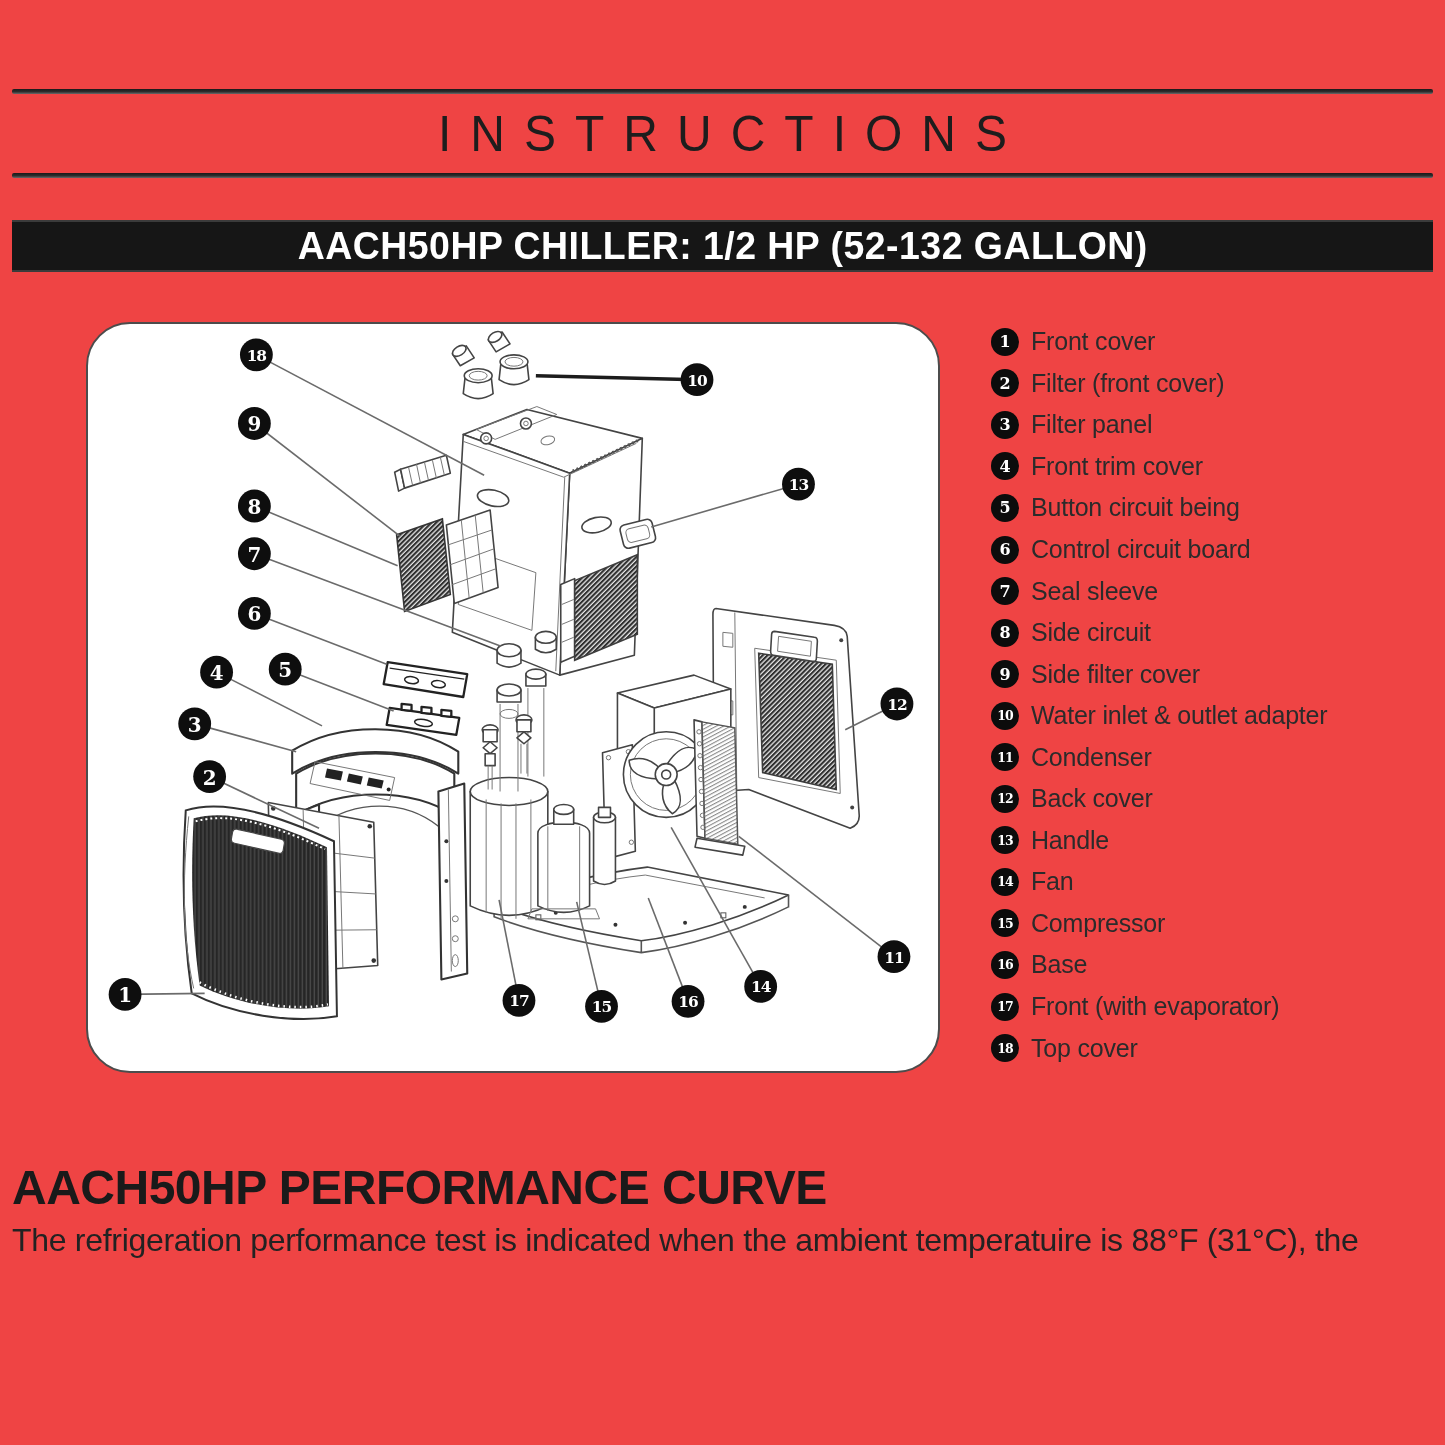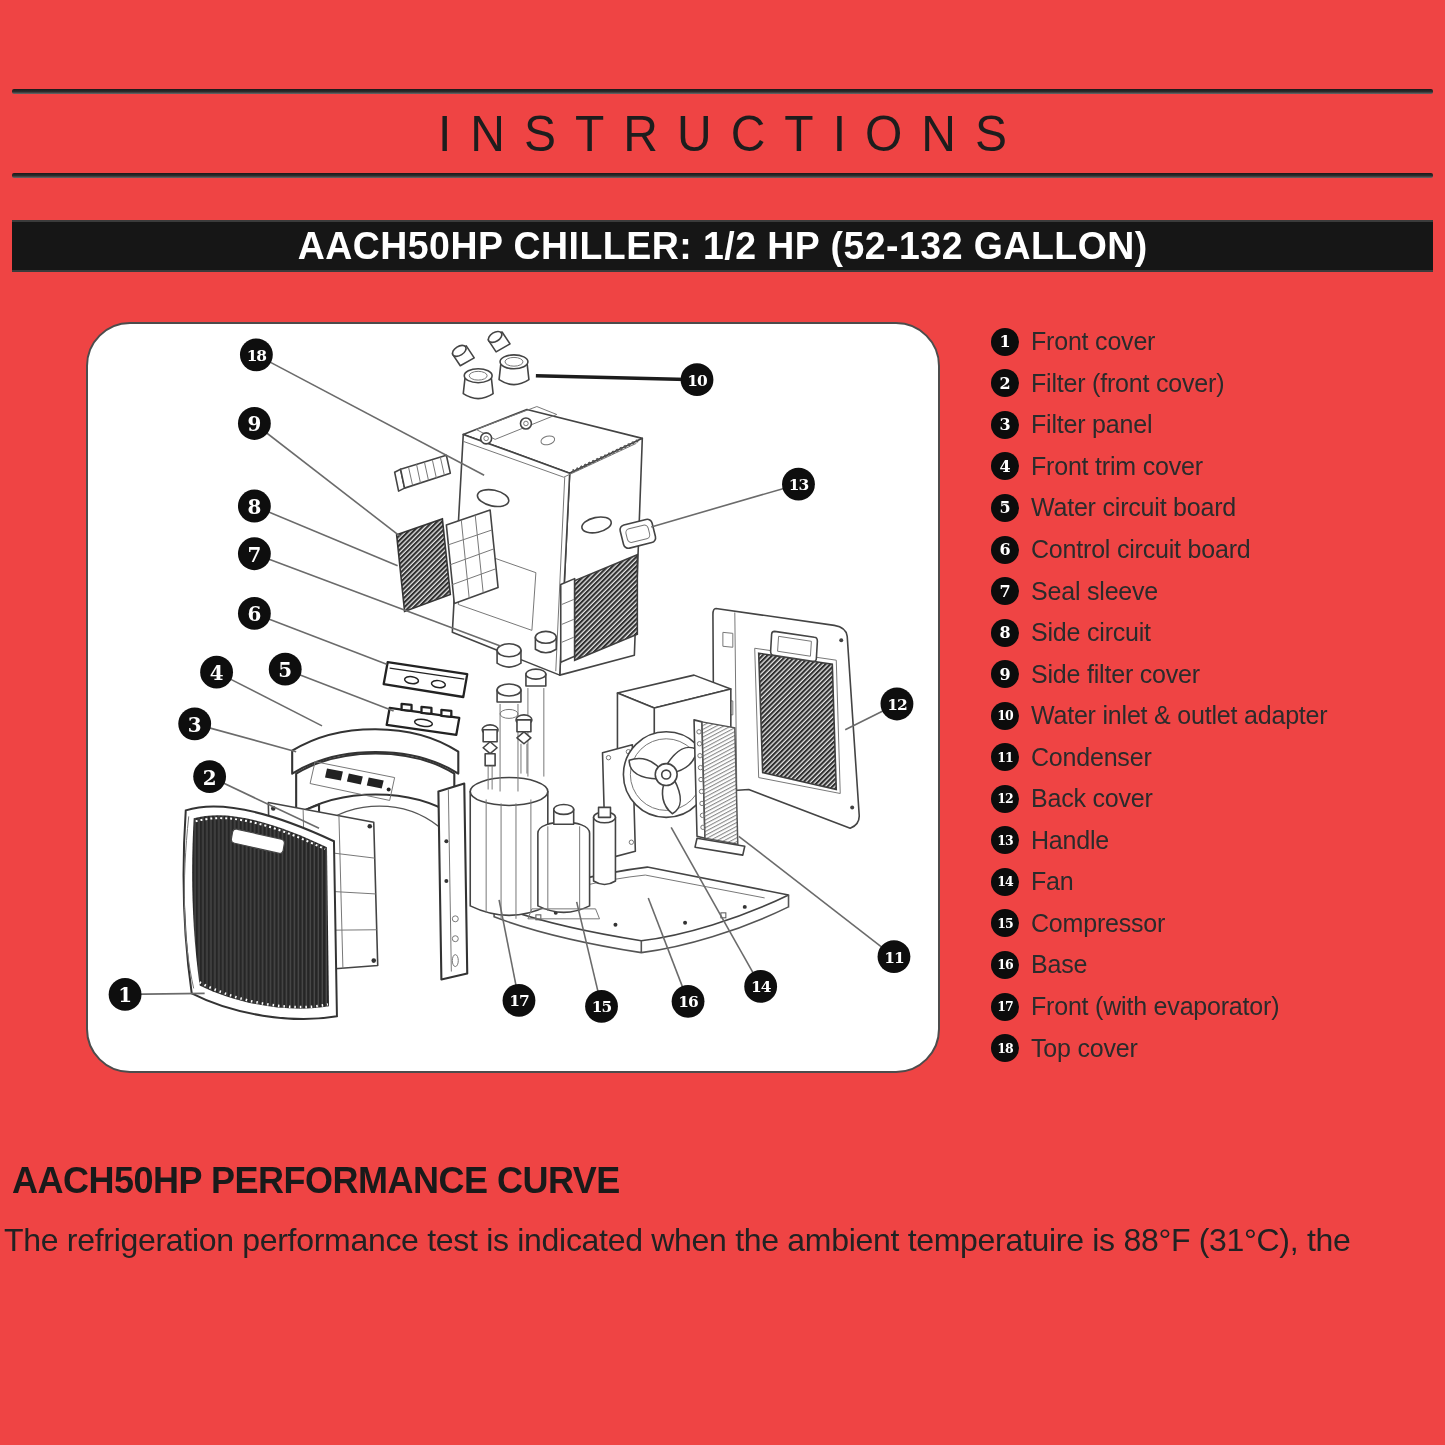--- a/index.html
+++ b/index.html
@@ -26,23 +26,23 @@
           border:2.5px solid #4c4c4c; border-radius:44px; background:#fff; }
   .diagram-box svg { position:absolute; left:0; top:0; width:100%; height:100%; }
 
   .legend { position:absolute; left:991px; top:321px; width:450px; }
   .legend-row { display:flex; align-items:center; height:41.55px; gap:12px; }
   .legend-num { flex:0 0 28px; width:28px; height:28px; border-radius:50%; background:#0c0c0c;
           color:#fff; font-family:"DejaVu Serif",serif; font-weight:bold;
           display:flex; align-items:center; justify-content:center; }
   .legend-label { font-size:25px; color:#2b2b2b; white-space:nowrap; letter-spacing:-0.2px; }
 
-  .perf-heading { position:absolute; left:12px; top:1160px; font-size:36px; font-weight:bold;
+  .perf-heading { position:absolute; left:12px; top:1160px; font-size:48px; font-weight:bold;
           color:#1a1a1a; letter-spacing:-0.5px; white-space:nowrap; }
-  .perf-body { position:absolute; left:4px; top:1214px; width:1425px; }
+  .perf-body { position:absolute; left:12px; top:1214px; width:1425px; }
   .perf-line { font-size:32px; color:#222; line-height:53.5px; white-space:nowrap; letter-spacing:-0.3px; }
 
   svg .ol { fill:#ffffff; stroke:#444; stroke-width:1.6; stroke-linejoin:round; }
   svg .thin { fill:none; stroke:#777; stroke-width:1; }
   svg .bold2 { fill:#ffffff; stroke:#222; stroke-width:2.3; stroke-linejoin:round; }
   svg .arch { fill:#ffffff; stroke:#333; stroke-width:2.1; stroke-linejoin:round; }
 </style>
 </head>
 <body>
 
@@ -381,21 +381,21 @@
       <div class="legend-row">
         <span class="legend-num" style="font-size: 16px;">3</span>
         <span class="legend-label">Filter panel</span>
       </div>
       <div class="legend-row">
         <span class="legend-num" style="font-size: 16px;">4</span>
         <span class="legend-label">Front trim cover</span>
       </div>
       <div class="legend-row">
         <span class="legend-num" style="font-size: 16px;">5</span>
-        <span class="legend-label">Water circuit board</span>
+        <span class="legend-label">Button circuit being</span>
       </div>
       <div class="legend-row">
         <span class="legend-num" style="font-size: 16px;">6</span>
         <span class="legend-label">Control circuit board</span>
       </div>
       <div class="legend-row">
         <span class="legend-num" style="font-size: 16px;">7</span>
         <span class="legend-label">Seal sleeve</span>
       </div>
       <div class="legend-row">

